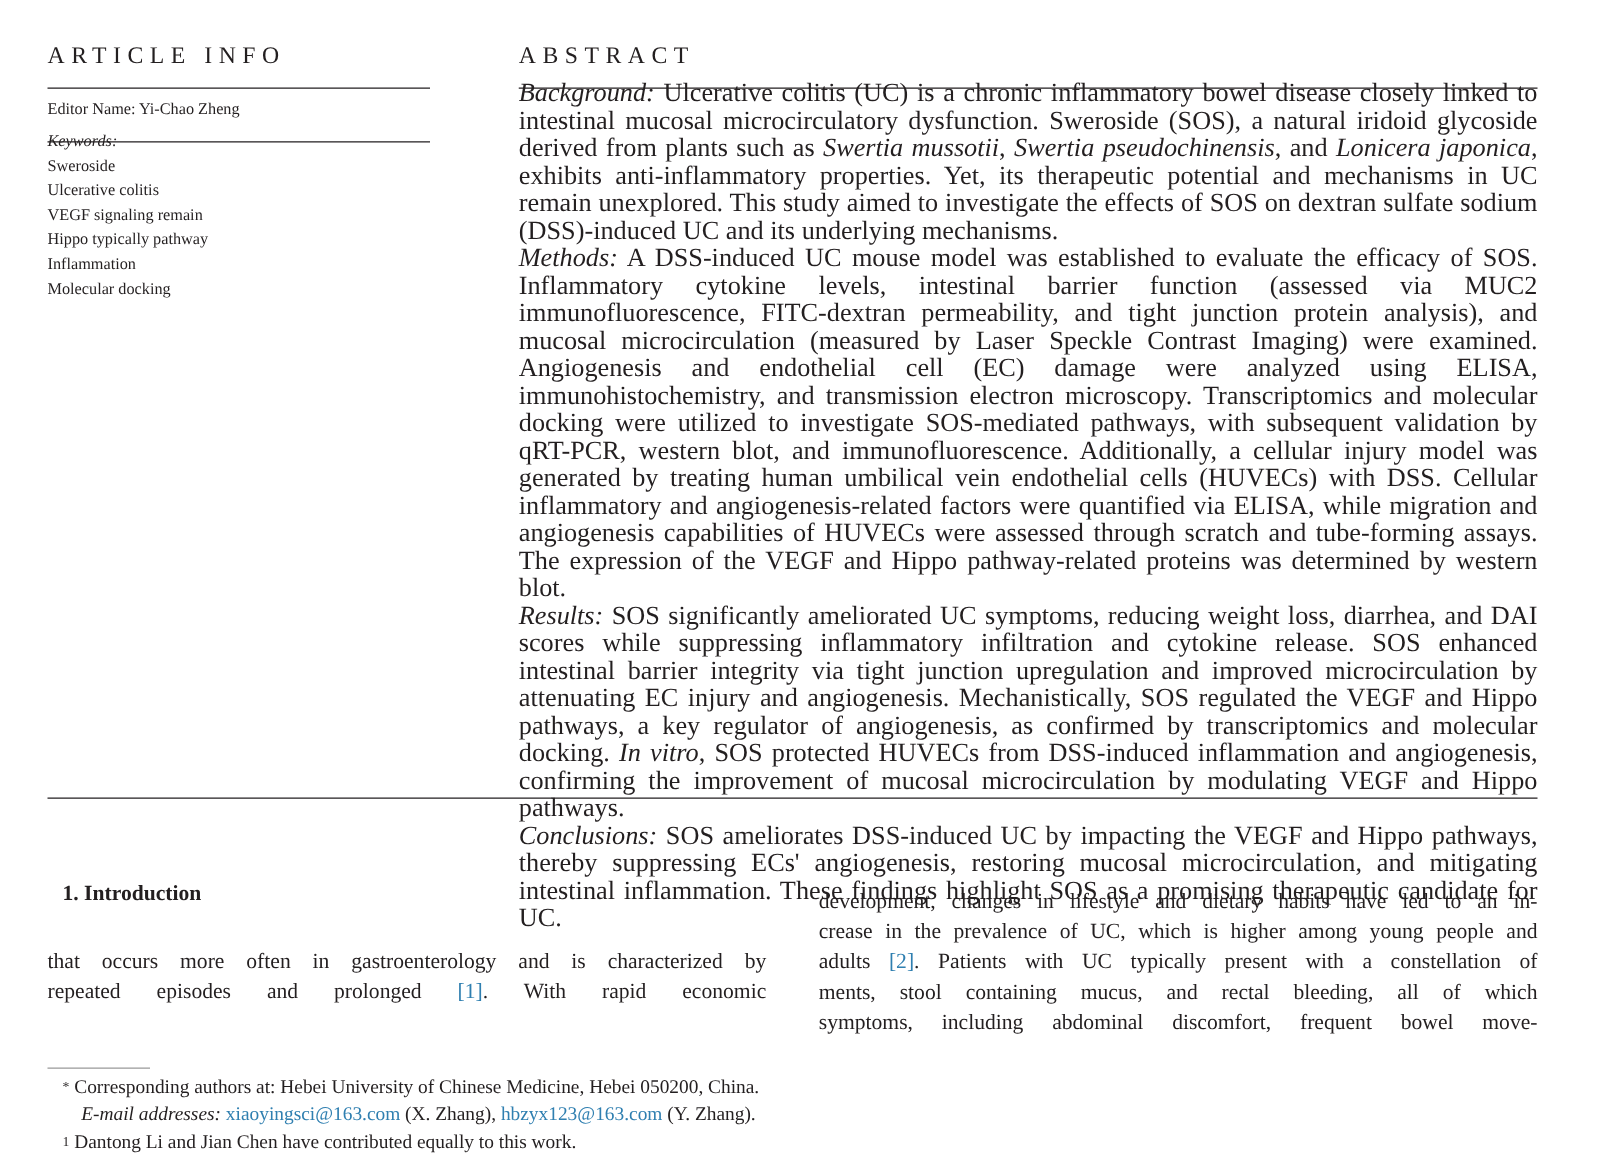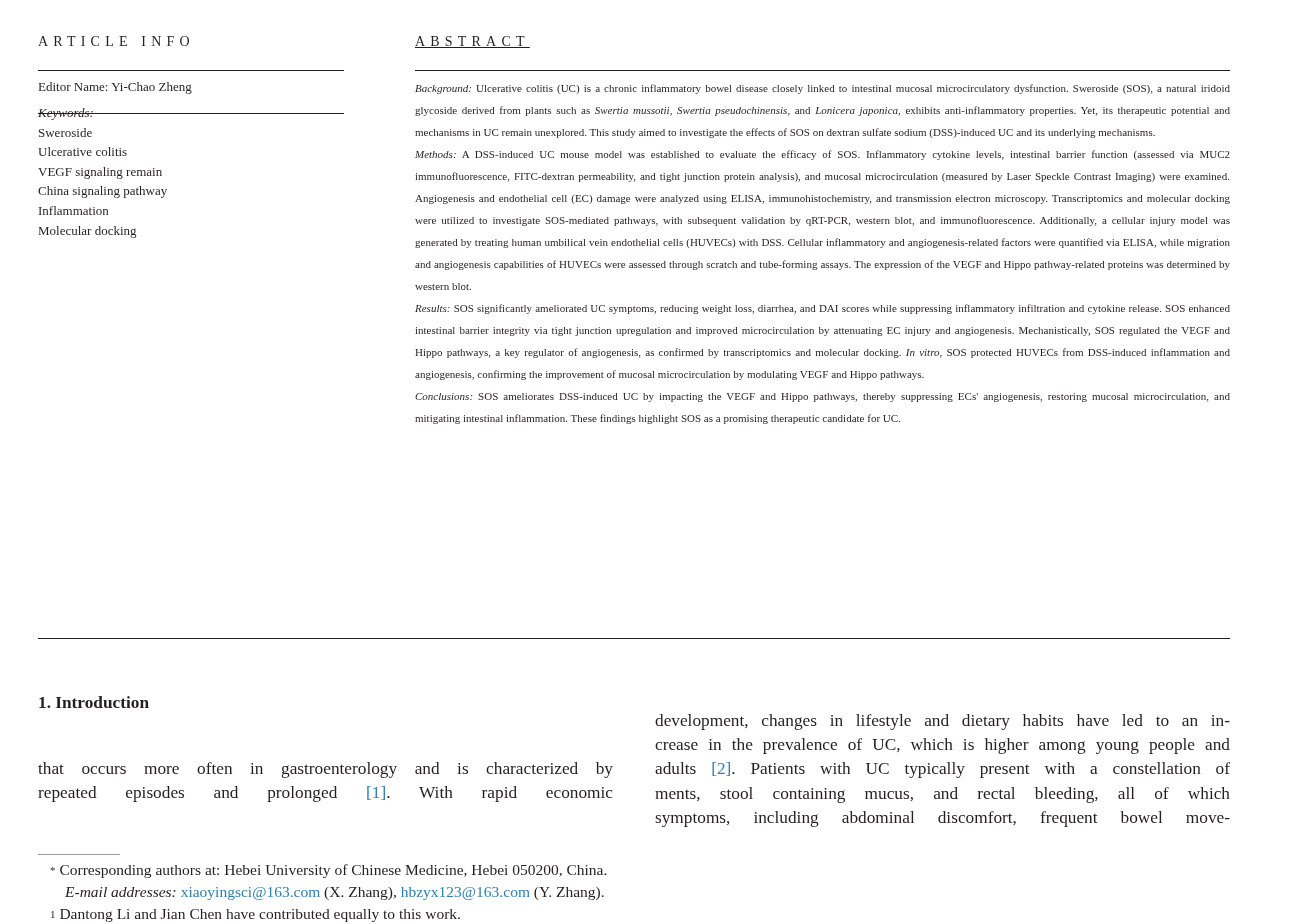--- a/index.html
+++ b/index.html
@@ -1,52 +1,52 @@
 <!DOCTYPE html>
 <html><head>
   <meta charset="utf-8">
   <style>
     html, body { margin:0; padding:0; background:#fff; }
     body { width:1298px; height:924px; position:relative; overflow:hidden;
            font-family:"DejaVu Serif", "Liberation Serif", serif; color:#231f20; }
     .serif { font-family:"Liberation Serif", serif; }
     .abs { position:absolute; }
-    .caps { letter-spacing:5.2px; font-size:14px; }
+    .caps { letter-spacing:5.2px; font-size:19px; }
     .rule { position:absolute; height:1px; background:#231f20; }
     .left-text { font-family:"Liberation Serif", serif; font-size:13px; line-height:19.6px; }
-    .abstract { position:absolute; left:415px; top:77px; width:815px;
-                font-family:"Liberation Serif", serif; font-size:11px; line-height:22px;
+    .abstract { position:absolute; left:415px; top:63px; width:815px;
+                font-family:"Liberation Serif", serif; font-size:21px; line-height:22px;
                 text-align:justify; }
     .abstract p { margin:0; }
     .abstract em { font-style:italic; }
     .col { position:absolute; width:575px; font-family:"Liberation Serif", serif;
            font-size:17.3px; line-height:24.2px; text-align:justify; text-align-last:justify;margin-top:17px; }
     .ref { color:#2f7fb0; }
     .link { color:#2f7fb0; }
     .fn { font-family:"Liberation Serif", serif; font-size:15.5px; line-height:22px; }
-    h2 { margin:0; font-weight:bold; font-size:17.3px; font-family:"Liberation Serif", serif; }
+    h2 { margin:12px; font-weight:bold; font-size:17.3px; font-family:"Liberation Serif", serif; }
   </style>
 </head>
 <body>
 
 <div class="abs caps serif" style="left:38px;top:34px;">ARTICLE INFO</div>
 <div class="rule" style="left:38px;top:70px;width:306px;"></div>
 <div class="abs left-text" style="left:38px;top:77px;">Editor Name: Yi-Chao Zheng</div>
 <div class="rule" style="left:38px;top:113px;width:306px;"></div>
 <div class="abs left-text" style="left:38px;top:103px;">
   <div style="font-style:italic;">Keywords:</div>
   <div>Sweroside</div>
   <div>Ulcerative colitis</div>
   <div>VEGF signaling remain</div>
-  <div>China signaling pathway</div>
+  <div>Hippo typically pathway</div>
   <div>Inflammation</div>
   <div>Molecular docking</div>
 </div>
 
-<div class="abs caps serif" style="left:415px;top:34px;text-decoration:underline;">ABSTRACT</div>
+<div class="abs caps serif" style="left:415px;top:34px;">ABSTRACT</div>
 <div class="rule" style="left:415px;top:70px;width:815px;"></div>
 <div class="abstract">
   <p><em>Background:</em><span> Ulcerative colitis (UC) is a chronic inflammatory bowel disease closely linked to intestinal mucosal microcirculatory dysfunction. Sweroside (SOS), a natural iridoid glycoside derived from plants such as </span><em>Swertia mussotii</em><span>, </span><em>Swertia pseudochinensis</em><span>, and </span><em>Lonicera japonica</em><span>, exhibits anti-inflammatory properties. Yet, its therapeutic potential and mechanisms in UC remain unexplored. This study aimed to investigate the effects of SOS on dextran sulfate sodium (DSS)-induced UC and its underlying mechanisms.</span></p>
   <p><em>Methods:</em><span> A DSS-induced UC mouse model was established to evaluate the efficacy of SOS. Inflammatory cytokine levels, intestinal barrier function (assessed via MUC2 immunofluorescence, FITC-dextran permeability, and tight junction protein analysis), and mucosal microcirculation (measured by Laser Speckle Contrast Imaging) were examined. Angiogenesis and endothelial cell (EC) damage were analyzed using ELISA, immunohistochemistry, and transmission electron microscopy. Transcriptomics and molecular docking were utilized to investigate SOS-mediated pathways, with subsequent validation by qRT-PCR, western blot, and immunofluorescence. Additionally, a cellular injury model was generated by treating human umbilical vein endothelial cells (HUVECs) with DSS. Cellular inflammatory and angiogenesis-related factors were quantified via ELISA, while migration and angiogenesis capabilities of HUVECs were assessed through scratch and tube-forming assays. The expression of the VEGF and Hippo pathway-related proteins was determined by western blot.</span></p>
   <p><em>Results:</em><span> SOS significantly ameliorated UC symptoms, reducing weight loss, diarrhea, and DAI scores while suppressing inflammatory infiltration and cytokine release. SOS enhanced intestinal barrier integrity via tight junction upregulation and improved microcirculation by attenuating EC injury and angiogenesis. Mechanistically, SOS regulated the VEGF and Hippo pathways, a key regulator of angiogenesis, as confirmed by transcriptomics and molecular docking. </span><em>In vitro</em><span>, SOS protected HUVECs from DSS-induced inflammation and angiogenesis, confirming the improvement of mucosal microcirculation by modulating VEGF and Hippo pathways.</span></p>
   <p><em>Conclusions:</em><span> SOS ameliorates DSS-induced UC by impacting the VEGF and Hippo pathways, thereby suppressing ECs' angiogenesis, restoring mucosal microcirculation, and mitigating intestinal inflammation. These findings highlight SOS as a promising therapeutic candidate for UC.</span></p>
 </div>
 <div class="rule" style="left:38px;top:638px;width:1192px;"></div>
 
 <h2 class="abs" style="left:38px;top:693px;">1.  Introduction</h2>

